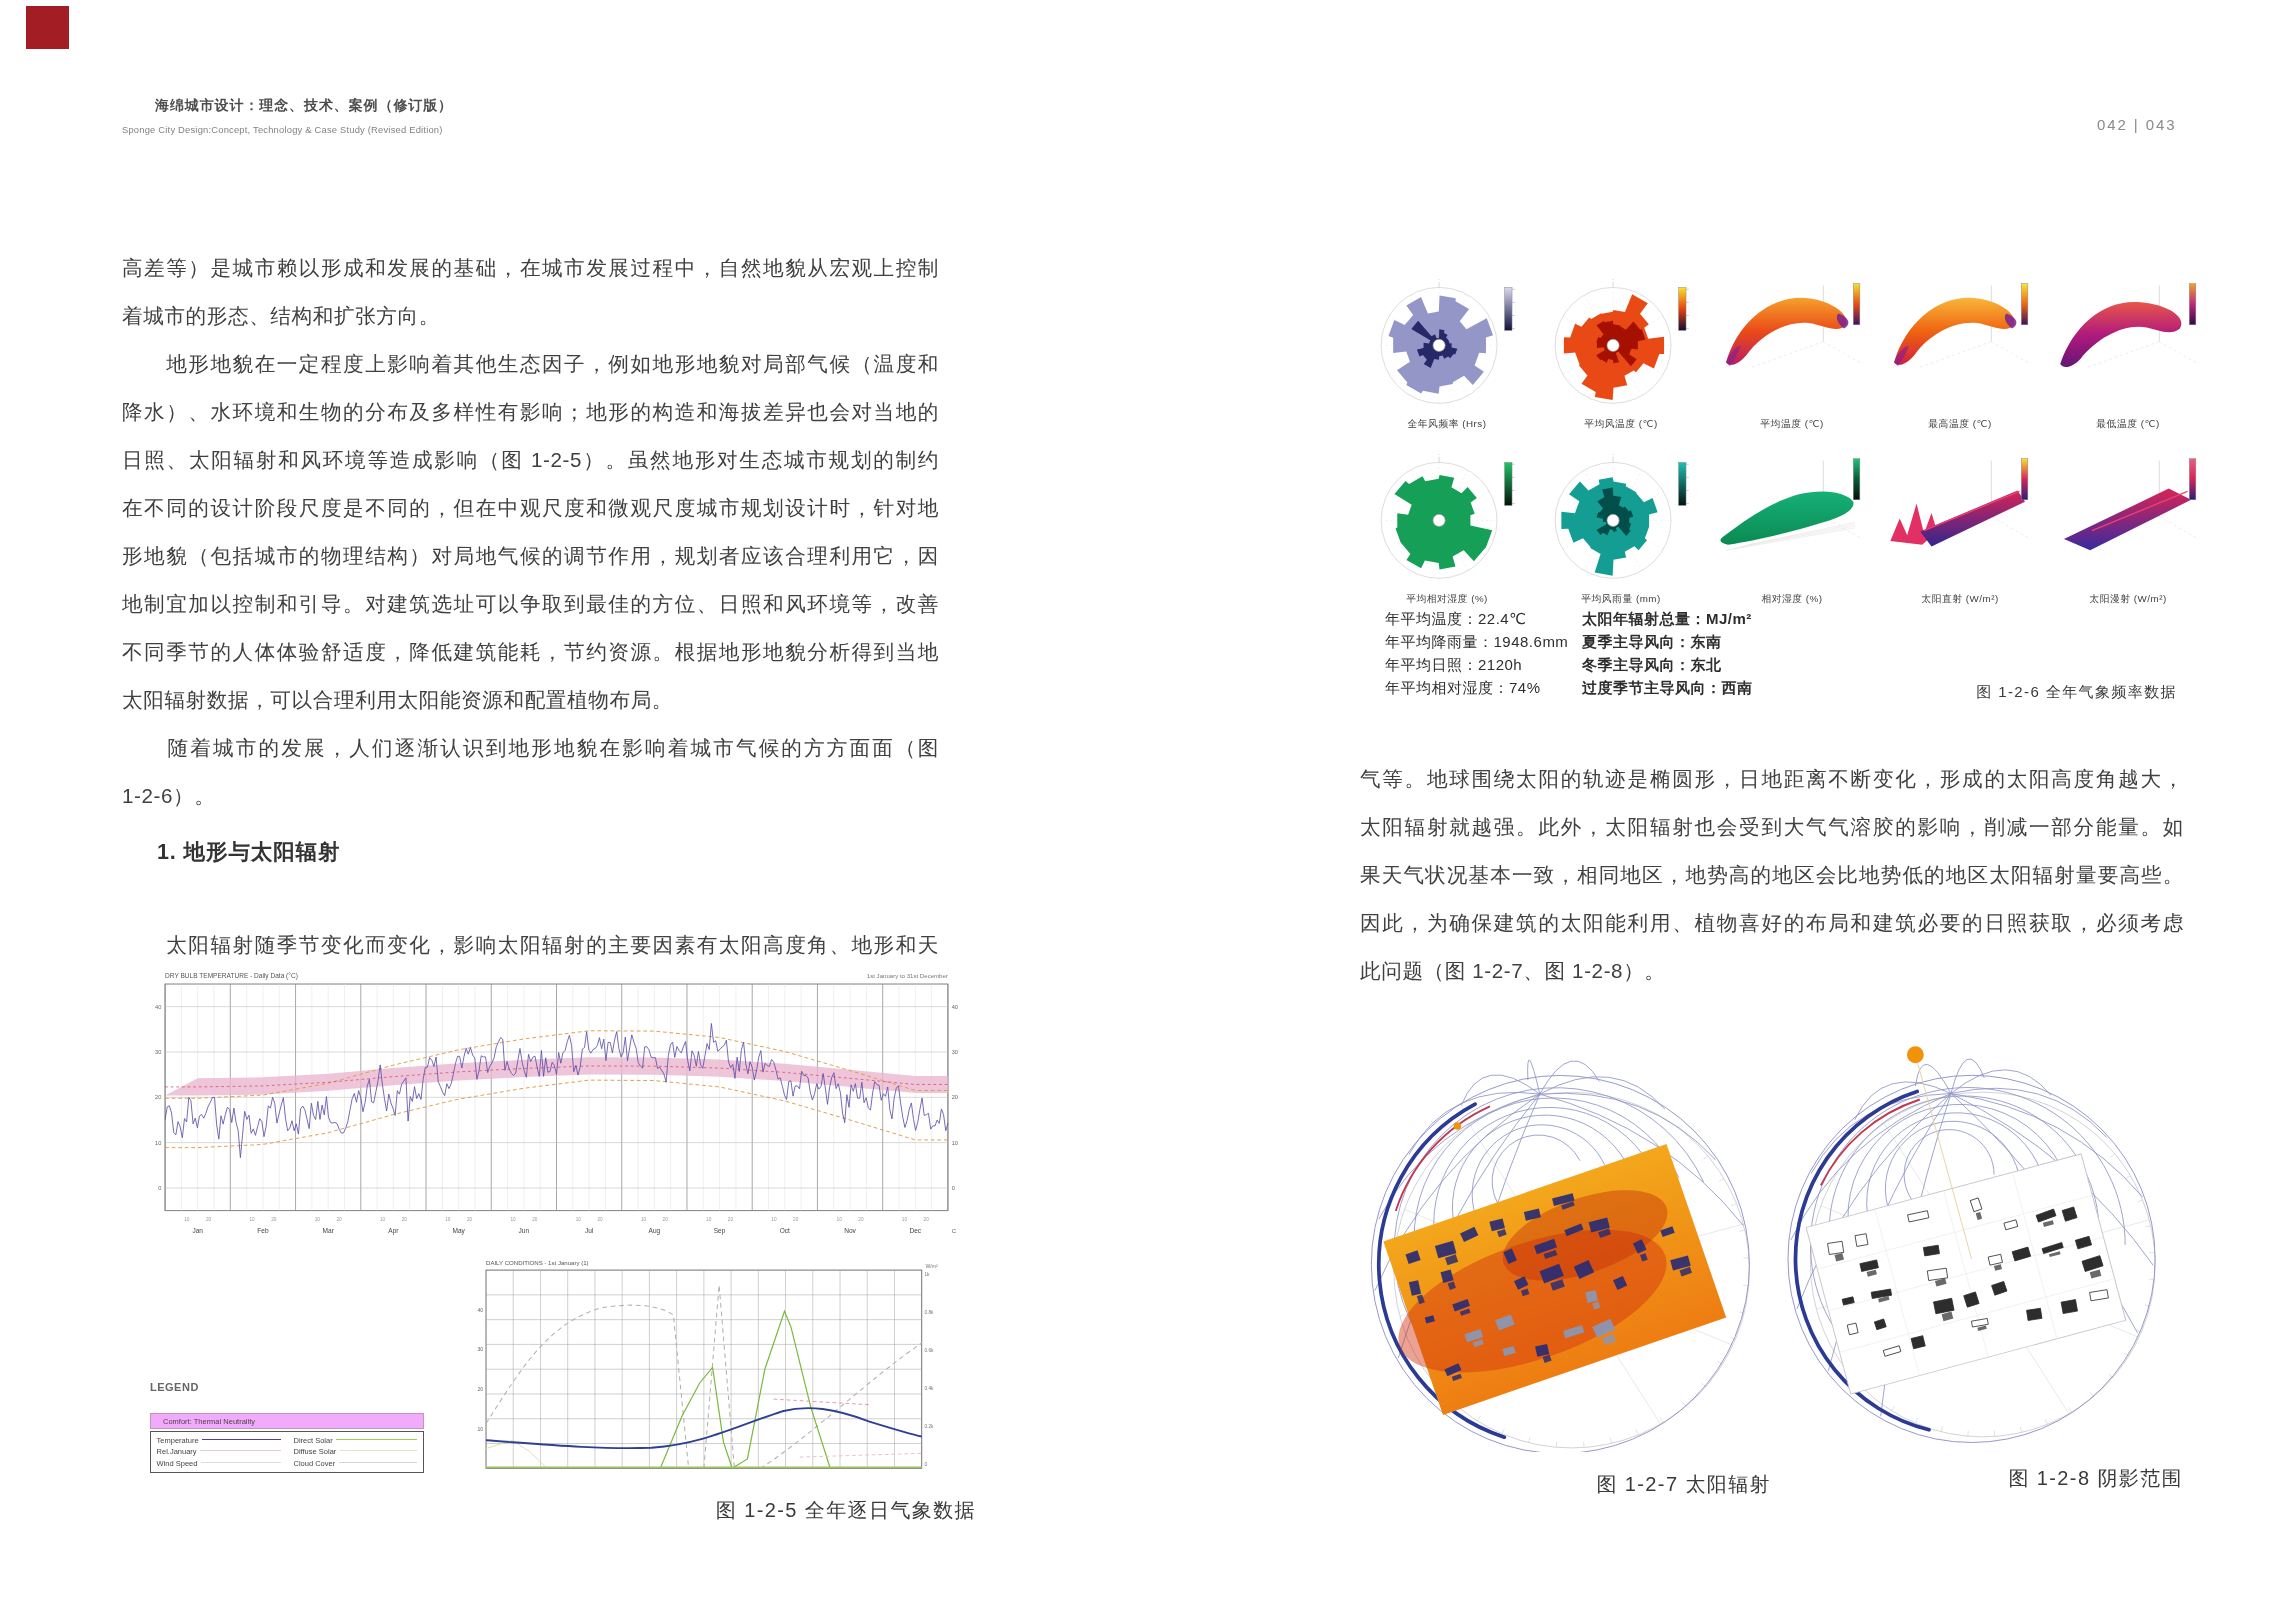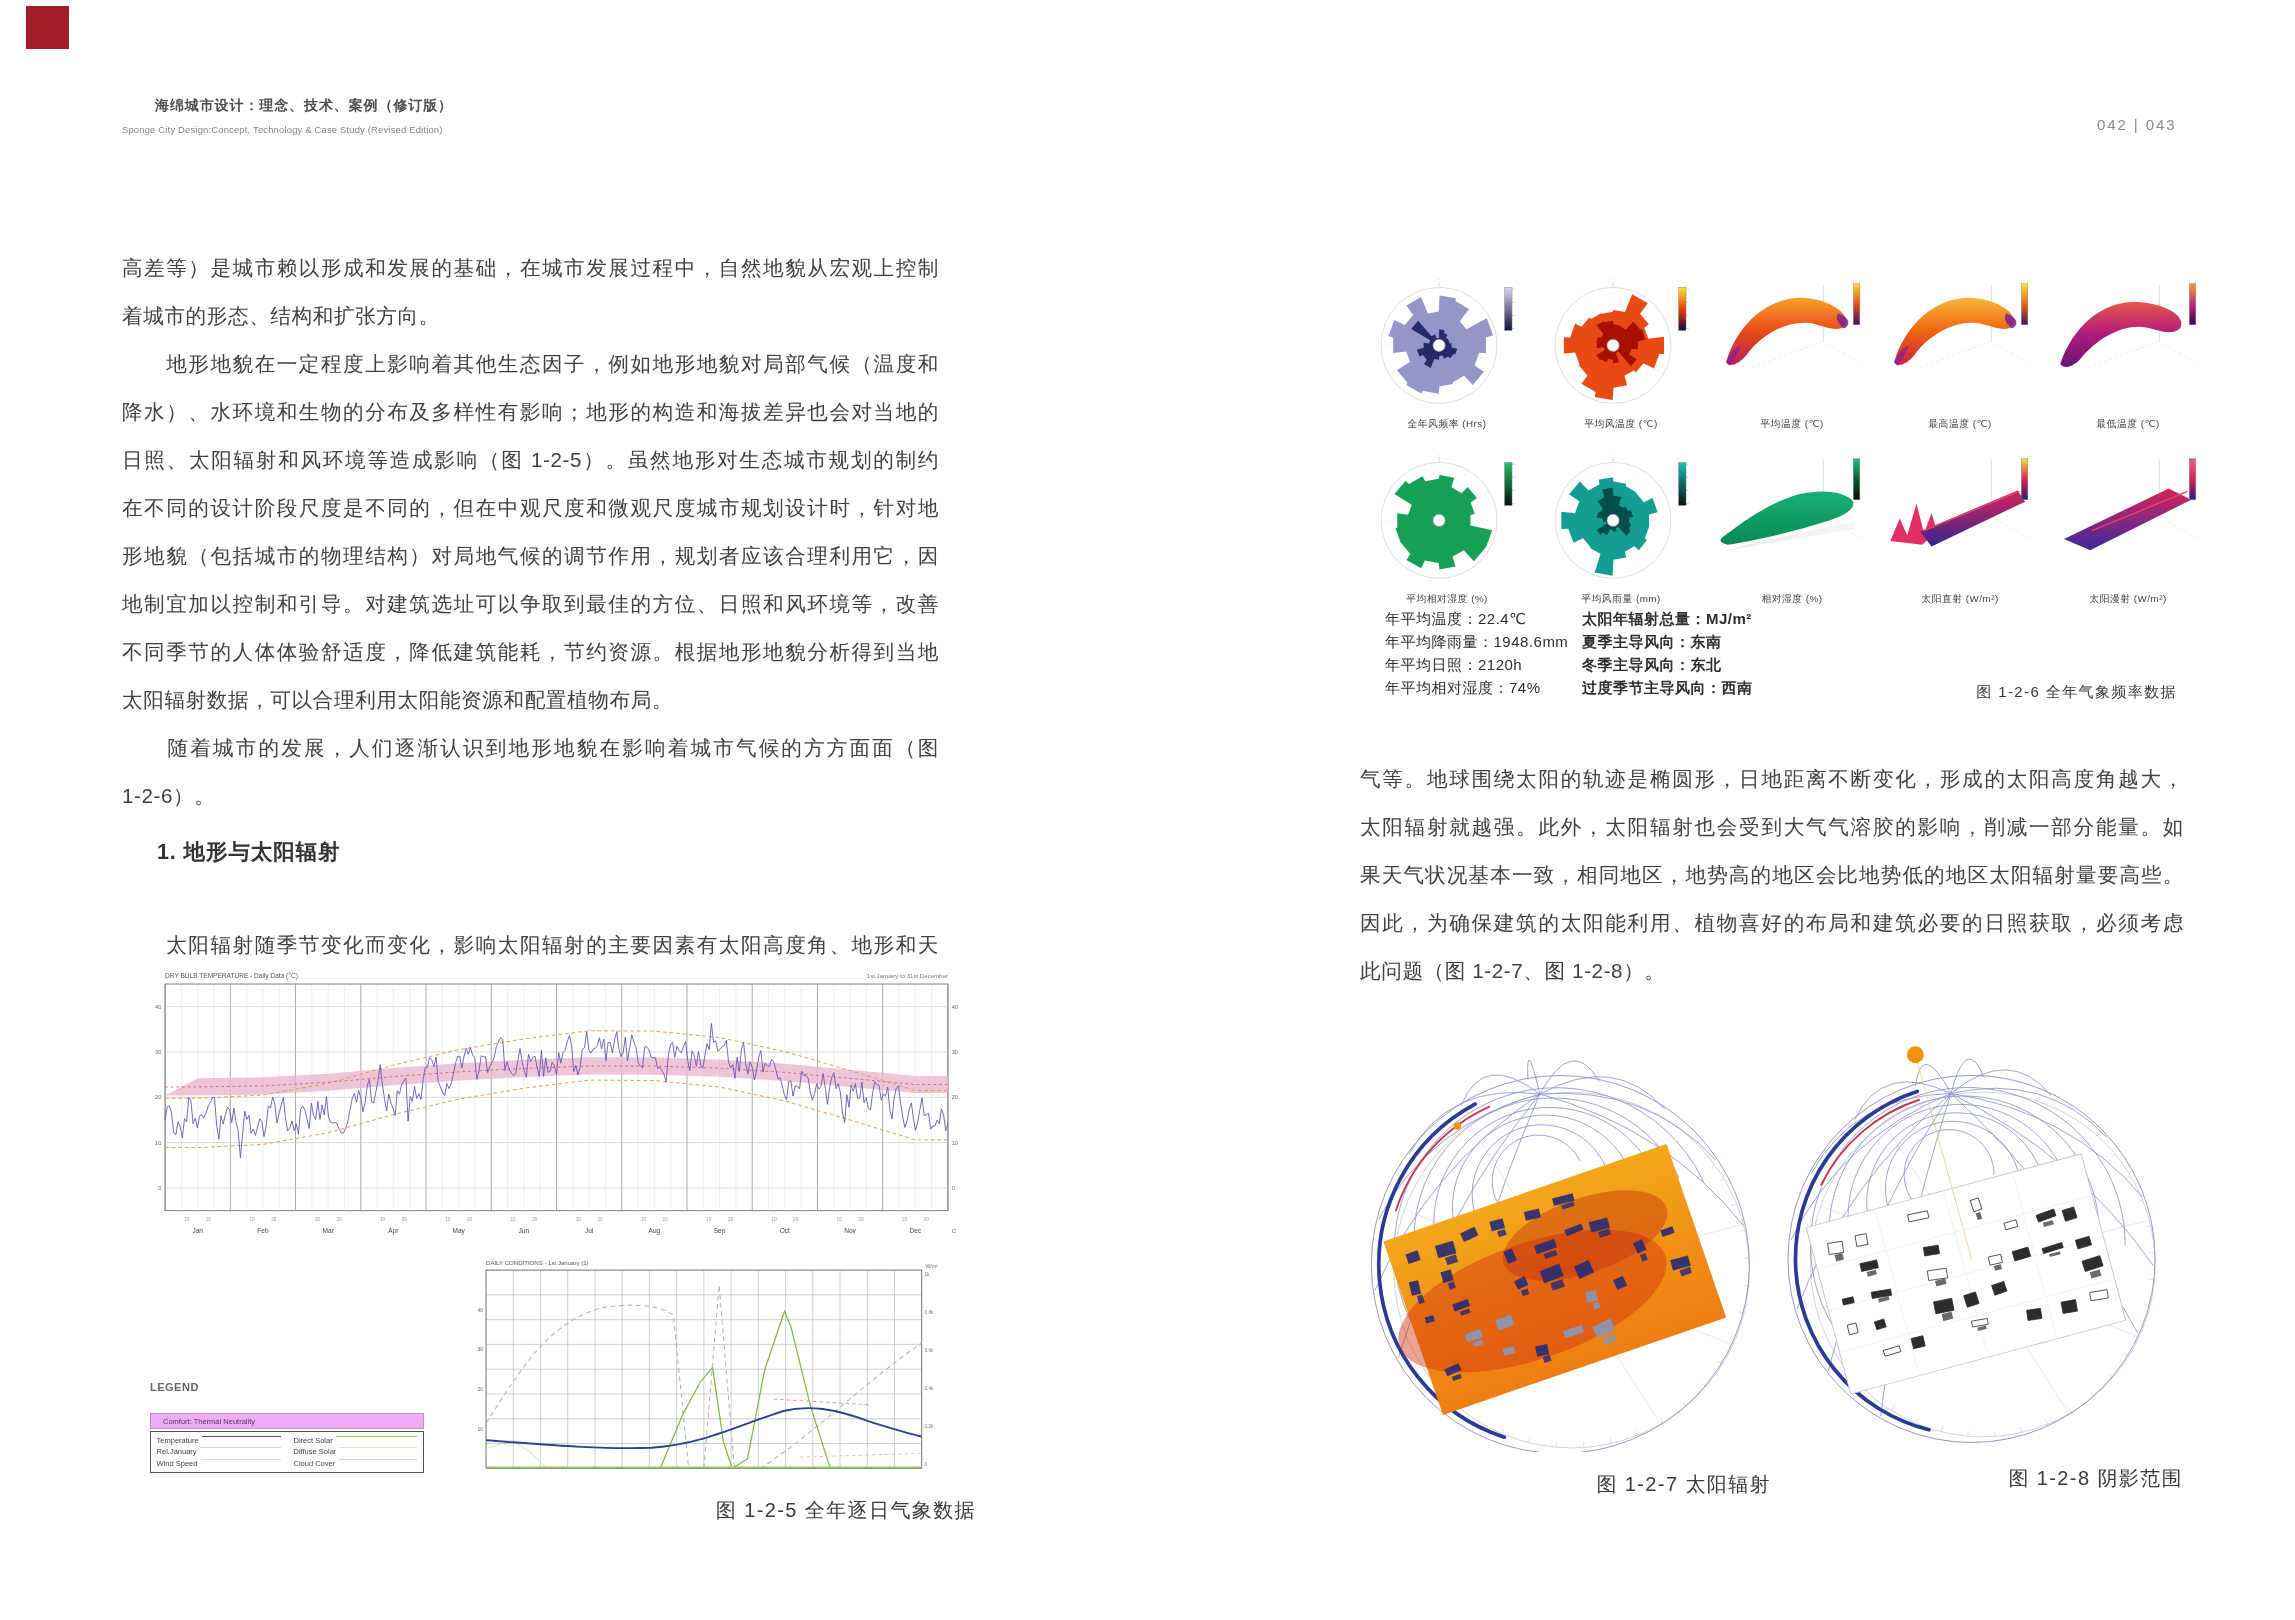--- a/index.html
+++ b/index.html
@@ -15,21 +15,21 @@
             text-align:justify;text-align-last:justify;height:48px;overflow:hidden;}
   .bodyline.short{text-align-last:left;}
   .sec-head{position:absolute;left:157px;top:837px;font-size:21.5px;font-weight:bold;color:#333;letter-spacing:0.9px;}
   .fig-caption{position:absolute;font-size:20px;color:#3a3a3a;letter-spacing:1.4px;}
   .legend-box{position:absolute;left:150px;top:1381px;width:274px;}
   .legend-title{font-size:11px;color:#666;margin-bottom:20px;letter-spacing:0.5px;font-weight:bold;}
   .legend-comfort{height:14px;background:#f0abfc;border:0.9px solid #c795b4;display:flex;align-items:center;
                   padding-left:12px;font-size:7.5px;color:#50404a;}
   .legend-grid{border:1.9px solid #555;border-top:0.9px solid #555;margin-top:1.9px;padding:3.7px 5.6px;
                display:grid;grid-template-columns:1fr 1fr;column-gap:13px;row-gap:2.8px;background:#fff;}
-  .legend-item{display:flex;align-items:flex-start;font-size:7.5px;color:#444;white-space:nowrap;}
+  .legend-item{display:flex;align-items:center;font-size:7.5px;color:#444;white-space:nowrap;}
   .legend-item .sw{flex:1;border-bottom:1.9px solid #999;margin-left:3.7px;margin-bottom:1.9px;}
   #fig126{position:absolute;left:1360px;top:274px;display:grid;
           grid-template-columns:174px 174px 168px 168px 168px;grid-auto-rows:171px;row-gap:4px;}
   .panel{display:flex;flex-direction:column;align-items:center;}
   .panel svg{width:159px;height:139px;}
   .panel-label{font-size:9.8px;color:#3d3d3d;margin-top:4.7px;letter-spacing:0.5px;white-space:nowrap;}
   .stats{position:absolute;font-size:15px;line-height:23px;color:#2e2e2e;letter-spacing:0.5px;}
   .stats.b{font-weight:bold;}
   svg{display:block;}
 </style>

